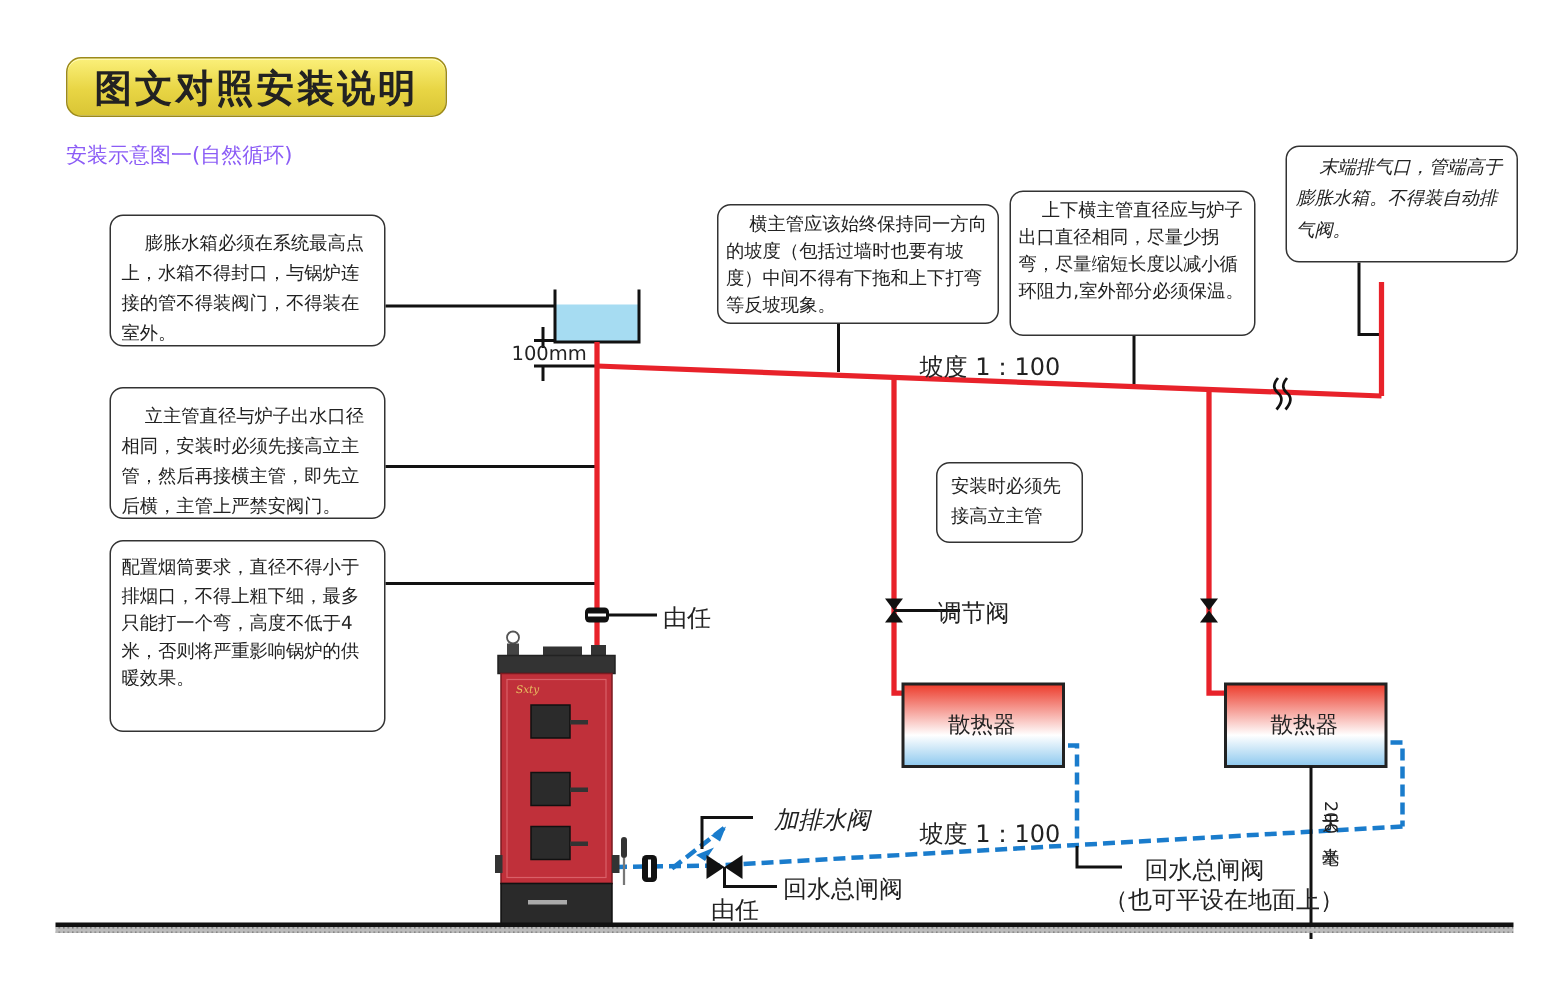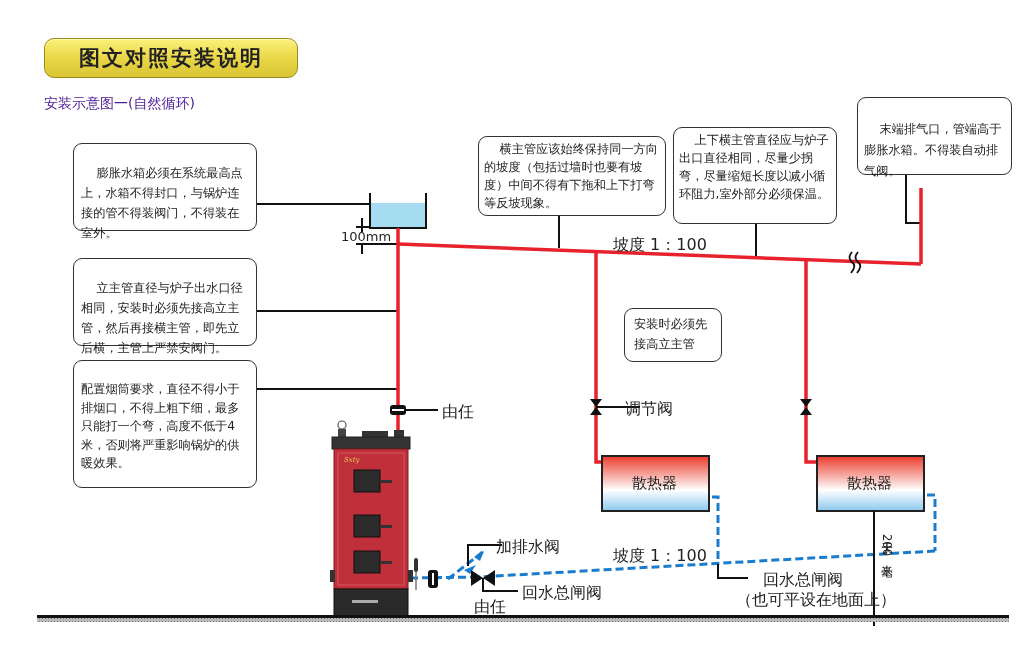--- a/index.html
+++ b/index.html
@@ -2,24 +2,24 @@
 <html><head>
 <meta charset="utf-8">
 <style>
   html, body { margin: 0; padding: 0; background: #ffffff; }
   body { width: 1036px; height: 660px; position: relative; overflow: hidden;
          font-family: "DejaVu Sans", sans-serif; color: #222; }
   .banner { position: absolute; left: 44px; top: 38px; width: 252px; height: 38px;
             border-radius: 10px; border: 1.5px solid #9c8a1a;
             background: linear-gradient(#fbf07a, #e8d544 55%, #d9c535);
             box-shadow: inset 0 1px 0 #fff9b0; display: flex; align-items: center; justify-content: center;
-            font-size: 21px; font-weight: bold; letter-spacing: 2px; color: #222; }
-  .subtitle { position: absolute; left: 44px; top: 95px; font-size: 14px; color: #4c1d95; }
+            font-size: 25px; font-weight: bold; letter-spacing: 2px; color: #222; }
+  .subtitle { position: absolute; left: 44px; top: 95px; font-size: 14px; color: #8b5cf6; }
   .note { position: absolute; border: 1.3px solid #333; border-radius: 9px; background: #fff;
-          font-size: 12.2px; line-height: 20px; padding: 19px 7px; box-sizing: border-box; color: #222;
+          font-size: 12.2px; line-height: 20px; padding: 8px 7px; box-sizing: border-box; color: #222;
           white-space: pre-wrap; }
   .lbl { position: absolute; font-size: 16px; color: #222; white-space: nowrap; }
   svg.main { position: absolute; left: 0; top: 0; }
   .rad-label { font-size: 15px; }
 </style>
 </head>
 <body>
 
 <div class="banner">图文对照安装说明</div>
 <div class="subtitle">安装示意图一(自然循环)</div>
@@ -138,28 +138,28 @@
 
   <rect x="37" y="615" width="972" height="3" fill="#111"></rect>
   <rect x="37" y="618" width="972" height="4" fill="url(#groundPat)"></rect>
 </svg>
 
 <div class="note" style="left:73px;top:143px;width:184px;height:88px;">    膨胀水箱必须在系统最高点上，水箱不得封口，与锅炉连接的管不得装阀门，不得装在室外。</div>
 <div class="note" style="left:73px;top:258px;width:184px;height:88px;">    立主管直径与炉子出水口径相同，安装时必须先接高立主管，然后再接横主管，即先立后横，主管上严禁安阀门。</div>
 <div class="note" style="left:73px;top:360px;width:184px;height:128px;line-height:18.5px;">配置烟筒要求，直径不得小于排烟口，不得上粗下细，最多只能打一个弯，高度不低于4米，否则将严重影响锅炉的供暖效果。</div>
 <div class="note" style="left:478px;top:136px;width:188px;height:80px;line-height:18px;padding:3px 5px;">    横主管应该始终保持同一方向的坡度（包括过墙时也要有坡度）中间不得有下拖和上下打弯等反坡现象。</div>
 <div class="note" style="left:673px;top:127px;width:164px;height:97px;line-height:18px;padding:3px 5px;">    上下横主管直径应与炉子出口直径相同，尽量少拐弯，尽量缩短长度以减小循环阻力,室外部分必须保温。</div>
-<div class="note" style="left:857px;top:97px;width:155px;height:78px;line-height:21px;padding:21px 6px;">    末端排气口，管端高于膨胀水箱。不得装自动排气阀。</div>
+<div class="note" style="left:857px;top:97px;width:155px;height:78px;line-height:21px;padding:3px 6px;font-style:italic;">    末端排气口，管端高于膨胀水箱。不得装自动排气阀。</div>
 <div class="note" style="left:624px;top:308px;width:98px;height:54px;line-height:20px;padding:5px 9px;">安装时必须先接高立主管</div>
 
 <div class="lbl" style="left:341px;top:229px;font-size:13px;">100mm</div>
 <div class="lbl" style="left:613px;top:235px;">坡度 1：100</div>
 <div class="lbl" style="left:442px;top:402px;">由任</div>
 <div class="lbl" style="left:625px;top:399px;">调节阀</div>
 <div class="lbl rad-label" style="left:632px;top:474px;">散热器</div>
 <div class="lbl rad-label" style="left:847px;top:474px;">散热器</div>
-<div class="lbl" style="left:496px;top:537px;">加排水阀</div>
+<div class="lbl" style="left:516px;top:537px;font-style:italic;">加排水阀</div>
 <div class="lbl" style="left:613px;top:546px;">坡度 1：100</div>
 <div class="lbl" style="left:522px;top:583px;">回水总闸阀</div>
 <div class="lbl" style="left:474px;top:597px;">由任</div>
 <div class="lbl" style="left:763px;top:570px;">回水总闸阀</div>
 <div class="lbl" style="left:736px;top:590px;">（也可平设在地面上）</div>
 <div class="lbl" style="left:879px;top:534px;writing-mode:vertical-rl;font-size:11.5px;">大于200毫米</div>
 
 </body></html>

